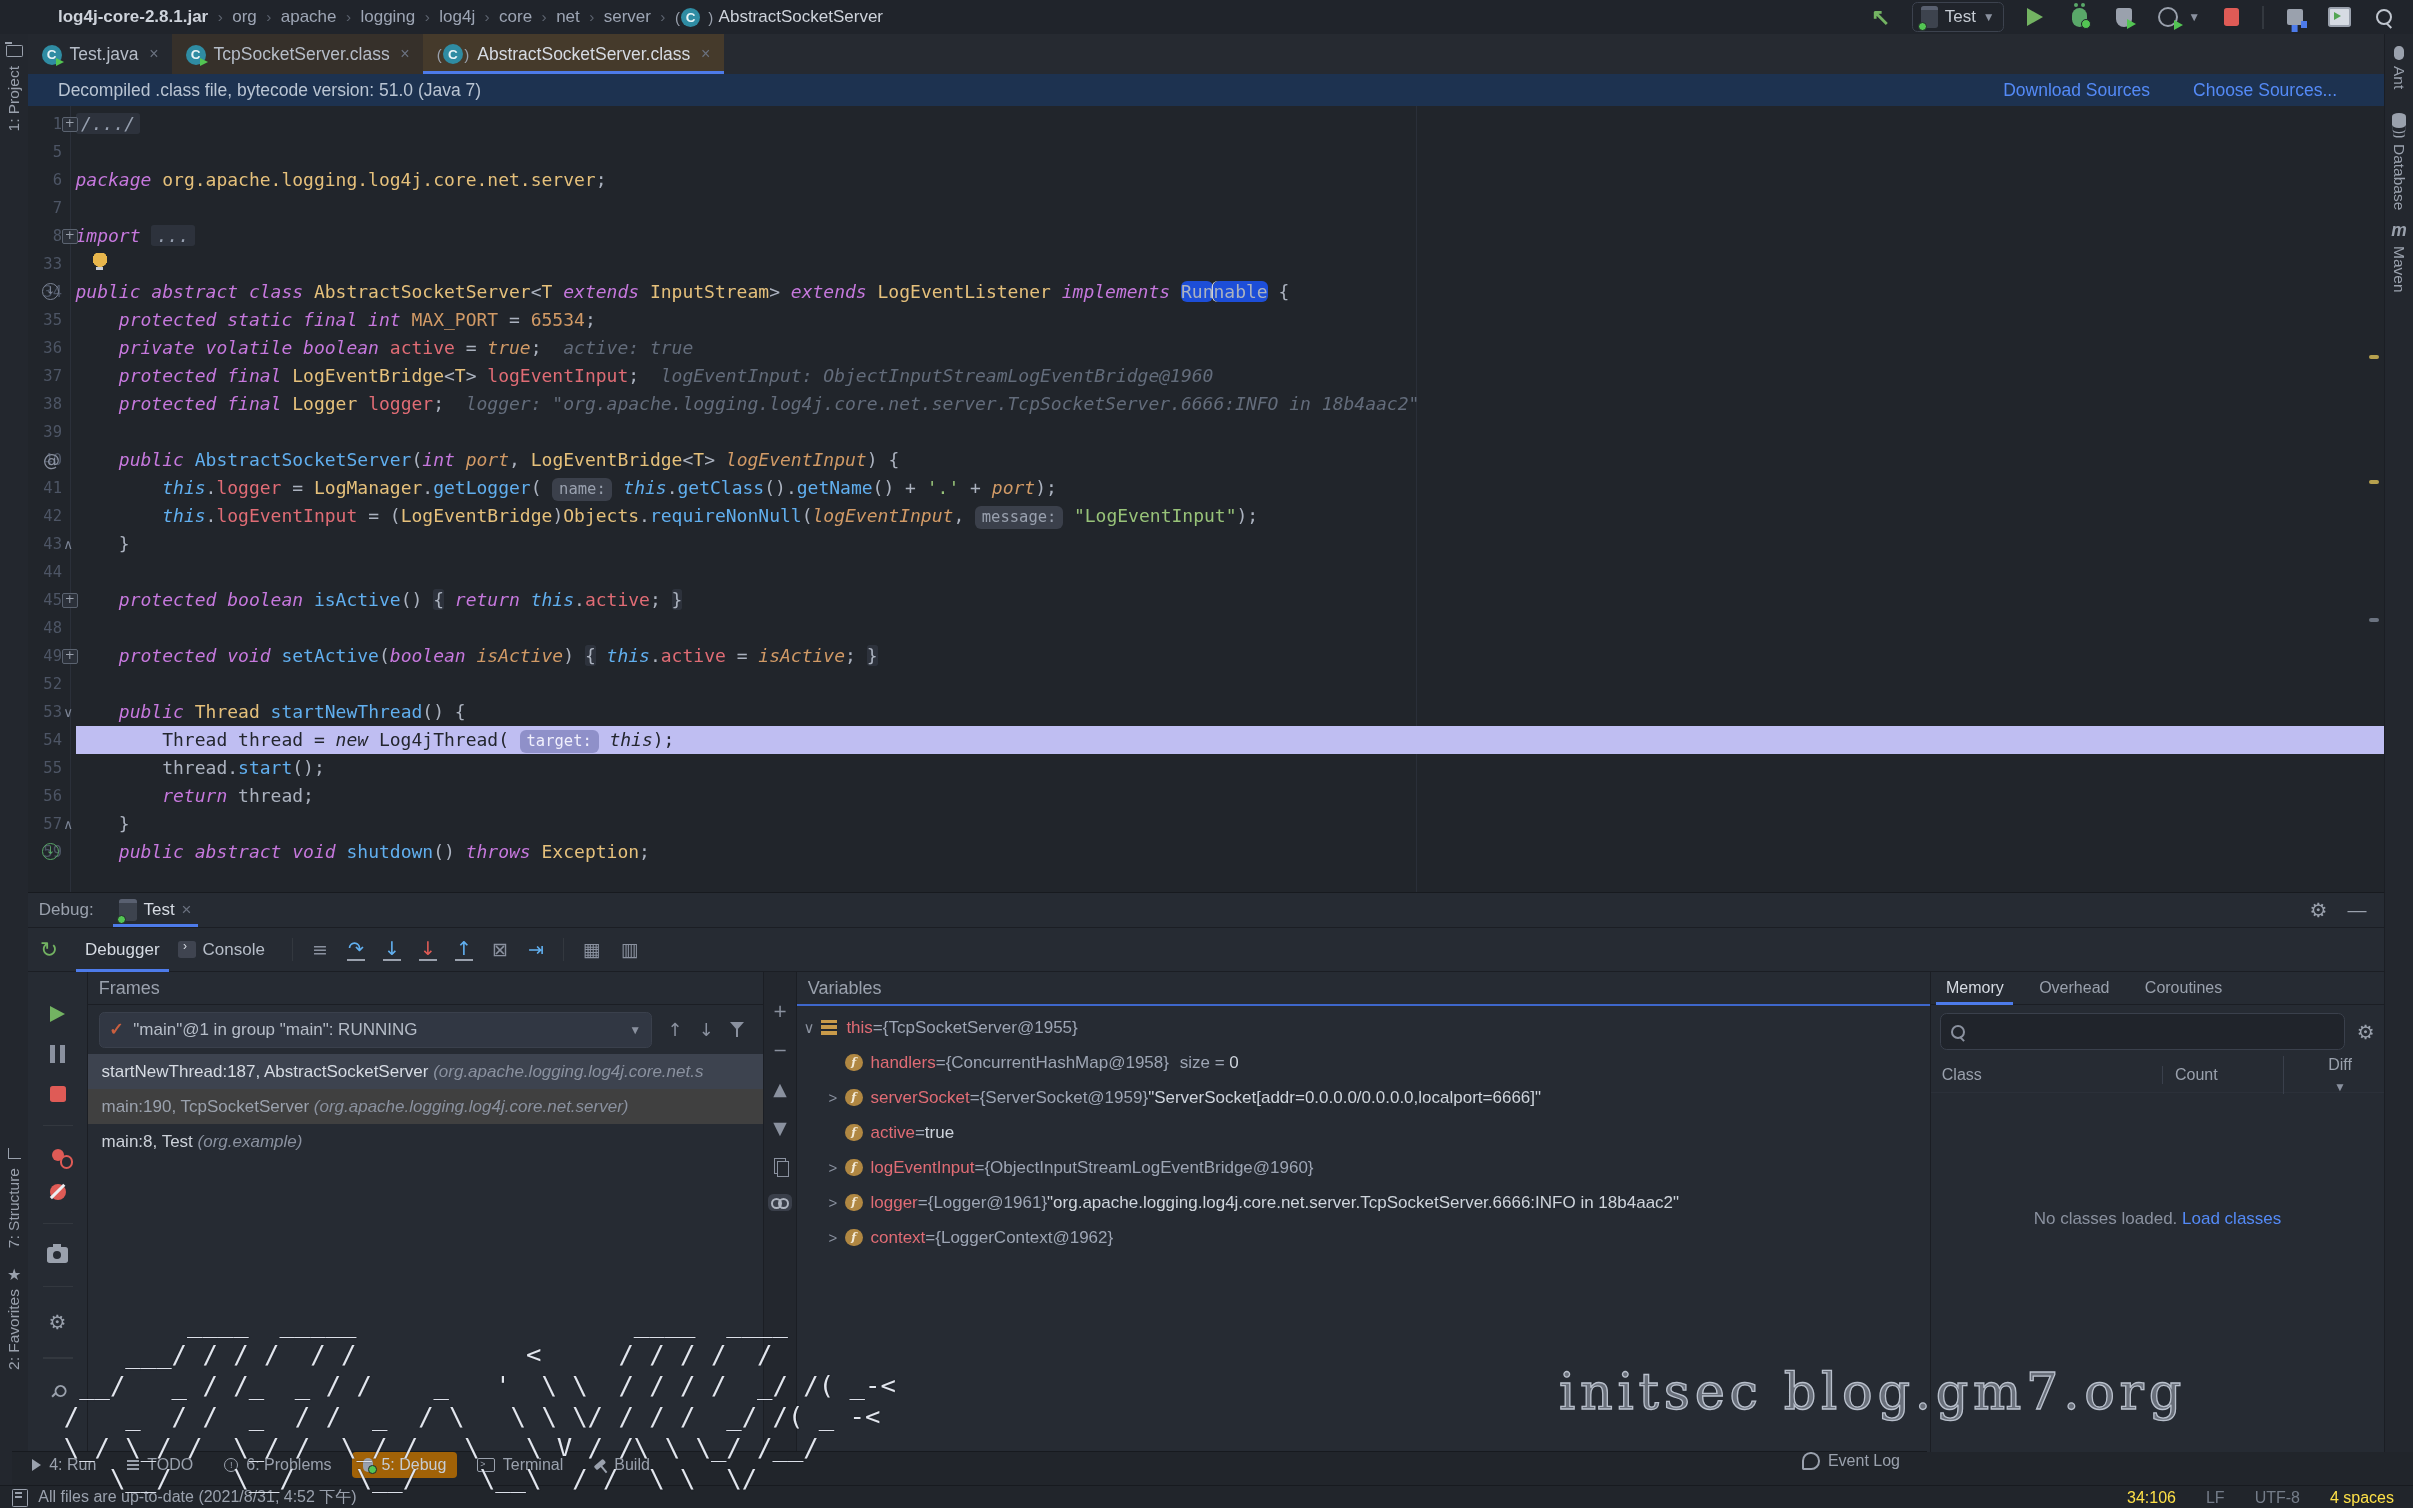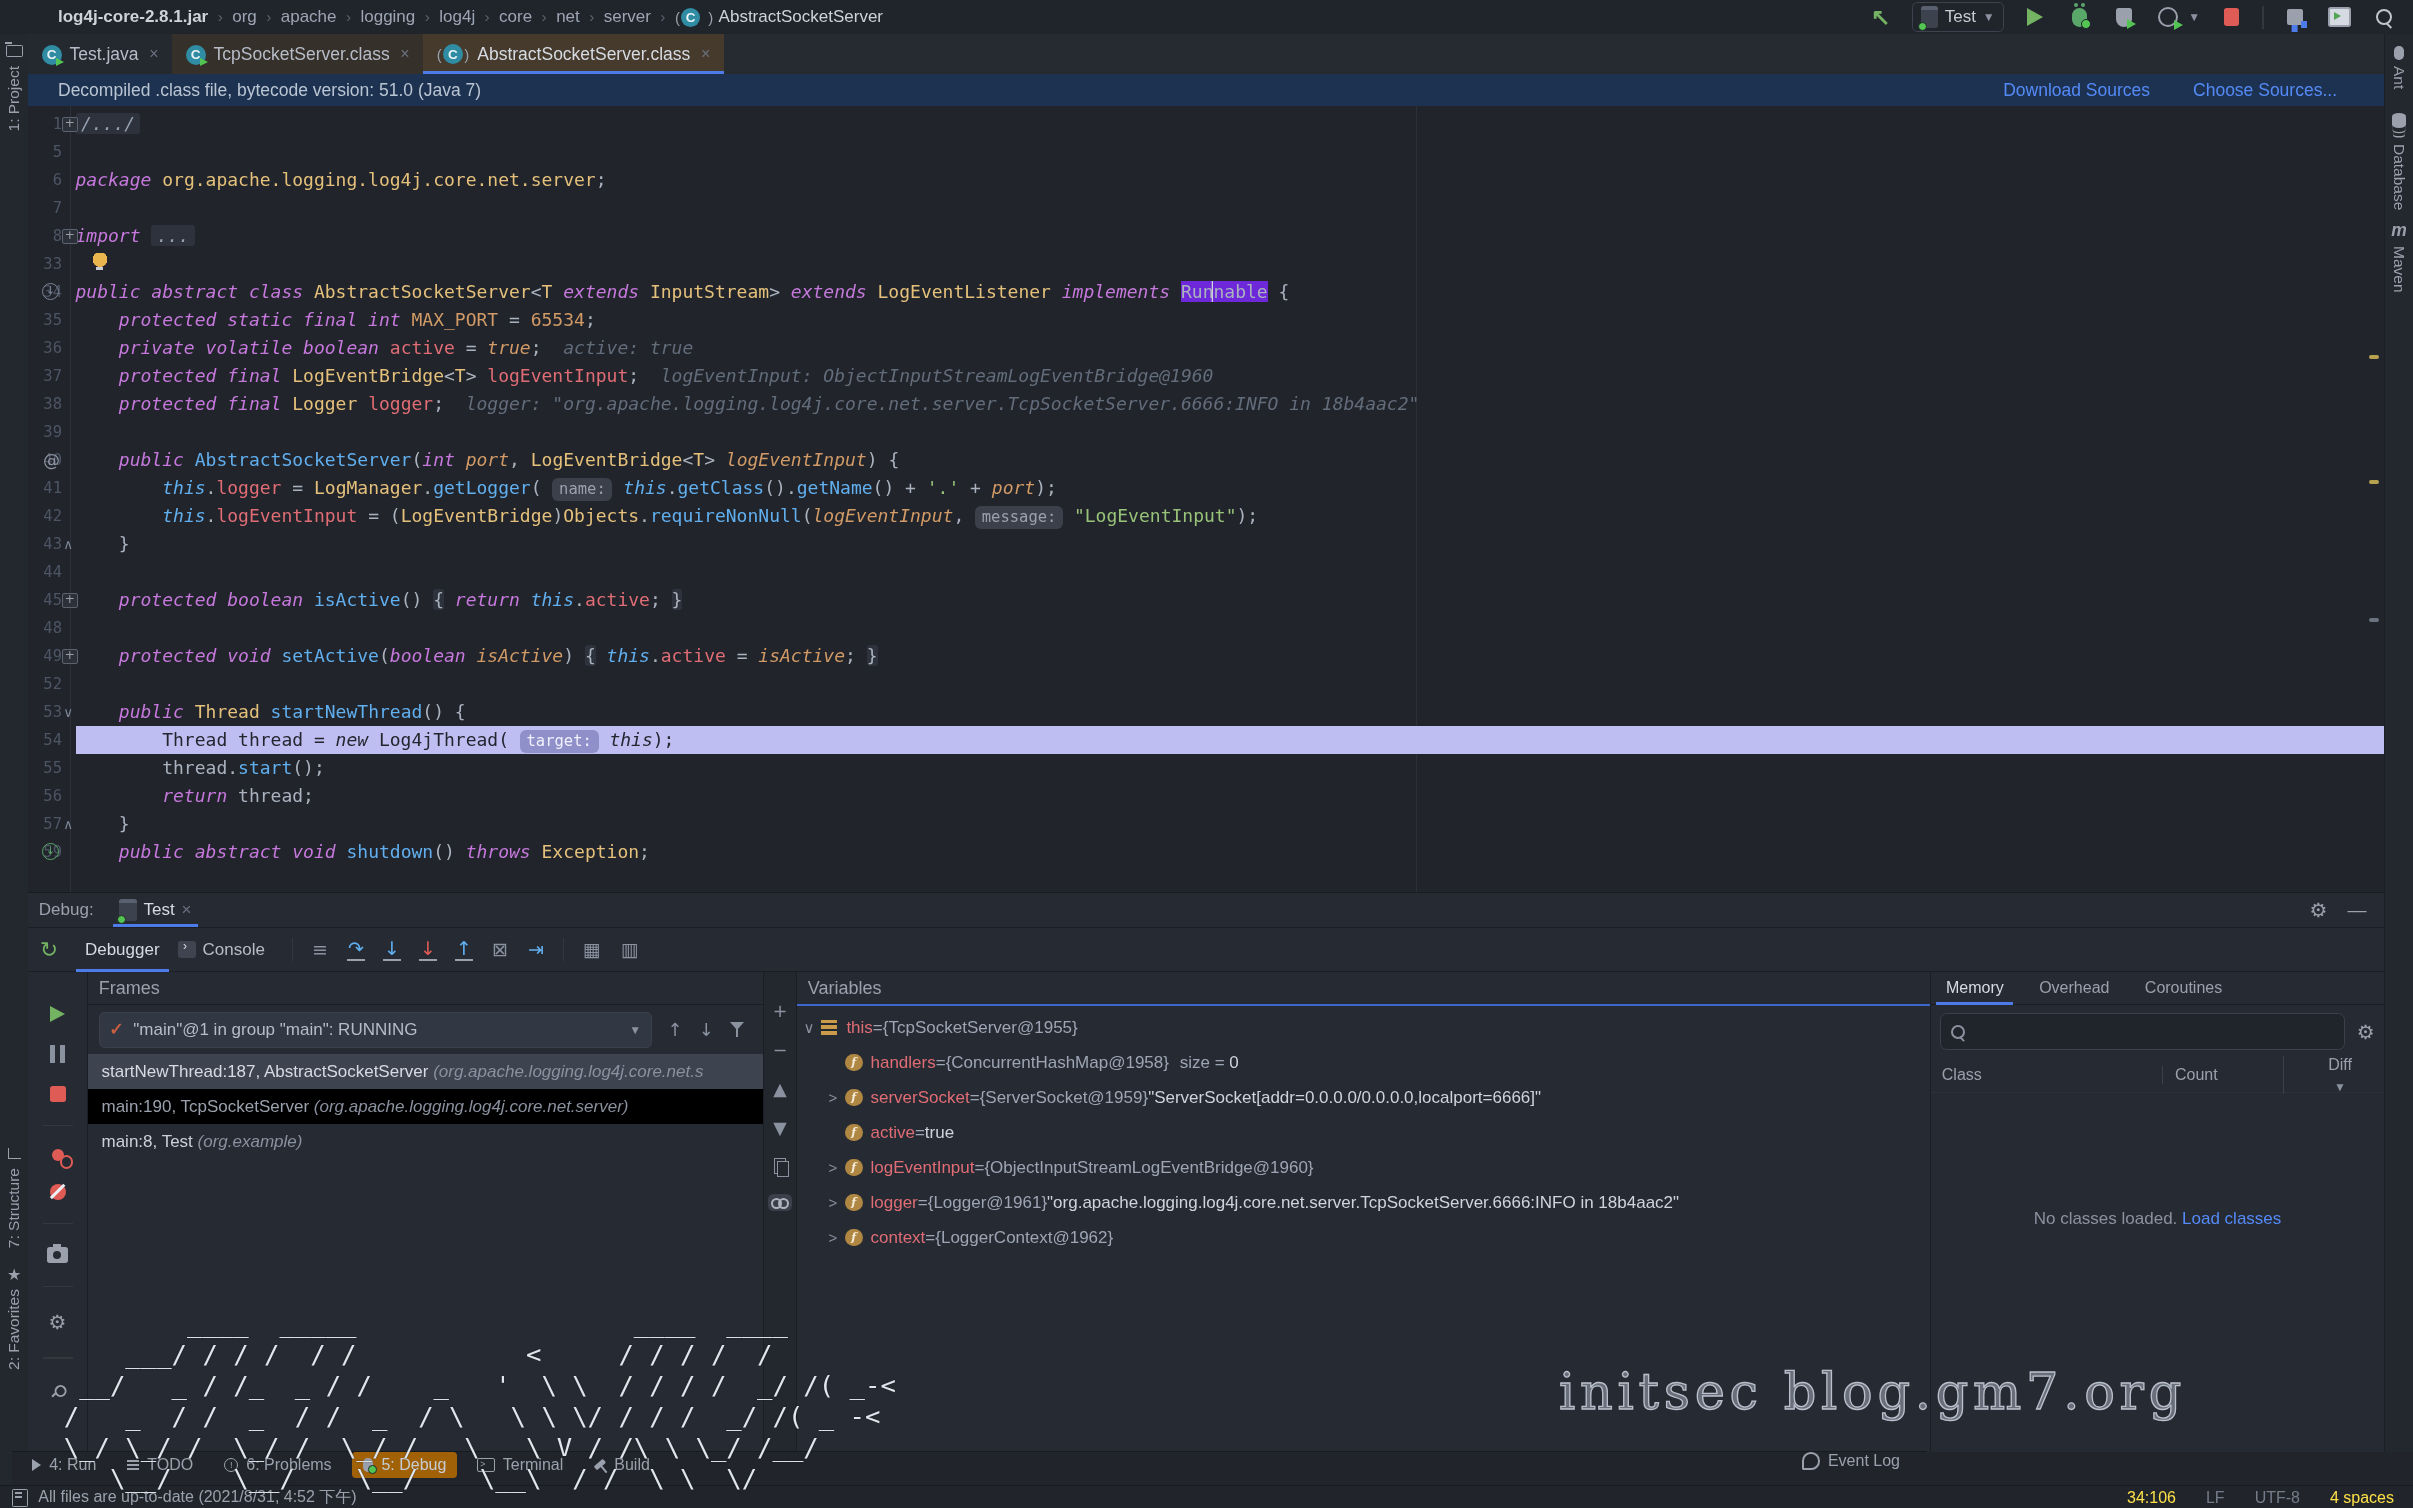--- a/index.html
+++ b/index.html
@@ -83,21 +83,21 @@
   .fld{color:#e06c75;}
   .num{color:#d19a66;}
   .kwv{color:#d19a66;font-style:italic;}
   .str{color:#98c379;}
   .prm{color:#d19a66;font-style:italic;}
   .ths{color:#61afef;font-style:italic;}
   .pln{color:#abb2bf;}
   .hint{color:#636c7b;font-style:italic;}
   .cfold{background:#2d323c;color:#97a0b0;font-style:italic;border-radius:2.7px;padding:0 5.4px;}
   .fbx{background:#2d323c;border-radius:2.7px;}
-  .whl{background:#6d28d9;}
+  .whl{background:#1d4ed8;border-radius:6px;}
   .caret{box-shadow:-1.3px 0 0 0 #cdd2da;}
   .chip{display:inline-block;background:#3b404b;color:#99a0ae;border-radius:6px;padding:0 6.7px;font-size:15.5px;line-height:23px;}
   .chipd{display:inline-block;background:#8f90c9;color:#f0effc;border-radius:6px;padding:0 6.7px;font-size:15.5px;line-height:23px;}
   .d{color:#23262e;}
   .dkw{color:#23262e;font-style:italic;}
   .gi{position:absolute;font-family:"DejaVu Sans",sans-serif;}
   .gi-plus{left:0;top:6.7px;width:13.5px;height:13.5px;background:#2b3039;border:1.3px solid #5b6370;border-radius:2px;color:#9aa1ad;font-size:12px;line-height:11.4px;text-align:center;}
   .gi-up,.gi-down{left:1.3px;top:0;color:#7d8596;font-size:13.5px;line-height:28px;}
   .gi-at{left:-19px;top:0;color:#8a919f;font-size:17px;line-height:28px;}
   .gi-impl{left:-20px;top:5.4px;width:15px;height:15px;border:1.3px solid #7d8596;border-radius:50%;color:#7d8596;font-size:10.8px;line-height:14px;text-align:center;}
@@ -145,21 +145,21 @@
   #thread-dd .chk{color:#c95f3f;font-weight:bold;font-size:17.5px;}
   #thread-dd .dd{margin-left:auto;color:#8a919f;font-size:12px;}
   .fr-ic{color:#8a919f;font-size:18px;font-family:"DejaVu Sans",sans-serif;}
   .i-funnel{width:15px;height:17.5px;position:relative;}
   .i-funnel:before{content:"";position:absolute;left:0;top:1.3px;width:0;height:0;border-left:7.4px solid transparent;border-right:7.4px solid transparent;border-top:8px solid #8a919f;}
   .i-funnel:after{content:"";position:absolute;left:6px;top:8px;width:2.7px;height:8px;background:#8a919f;}
   #frame-rows{flex:1;overflow:hidden;}
   .frow{height:35px;line-height:35px;padding-left:13.5px;font-size:17px;color:#ccd1d9;white-space:nowrap;overflow:hidden;}
   .frow .pkg{font-style:italic;color:#8a919f;}
   .frow.selected{background:#3d434f;color:#d6dbe3;}
-  .frow.library{background:#000000;color:#9aa1ad;}
+  .frow.library{background:#404040;color:#9aa1ad;}
   #watch-strip{width:32px;flex:none;background:#23272e;border-left:1.3px solid #1b1e24;border-right:1.3px solid #1b1e24;
     display:flex;flex-direction:column;align-items:center;padding-top:30px;gap:20px;color:#8a919f;}
   .ws-ic{font-size:17.5px;font-family:"DejaVu Sans",sans-serif;line-height:19px;}
   .ic-copy{width:10.8px;height:13.5px;border:1.3px solid #8a919f;position:relative;background:#23272e;}
   .ic-copy:after{content:"";position:absolute;left:2px;top:2px;width:10.8px;height:13.5px;border:1.3px solid #8a919f;background:#23272e;}
   .ic-glasses{width:24px;height:17.5px;border-radius:5.4px;background:#3a3f4a;position:relative;}
   .ic-glasses:before{content:"";position:absolute;left:2.7px;top:4px;width:7.4px;height:7.4px;border:2px solid #aeb4bf;border-radius:50%;}
   .ic-glasses:after{content:"";position:absolute;right:2.7px;top:4px;width:7.4px;height:7.4px;border:2px solid #aeb4bf;border-radius:50%;}
   #vars-panel{flex:1;display:flex;flex-direction:column;overflow:hidden;}
   #vars-panel .panel-hd{border-bottom:2px solid #3e67cc;}

